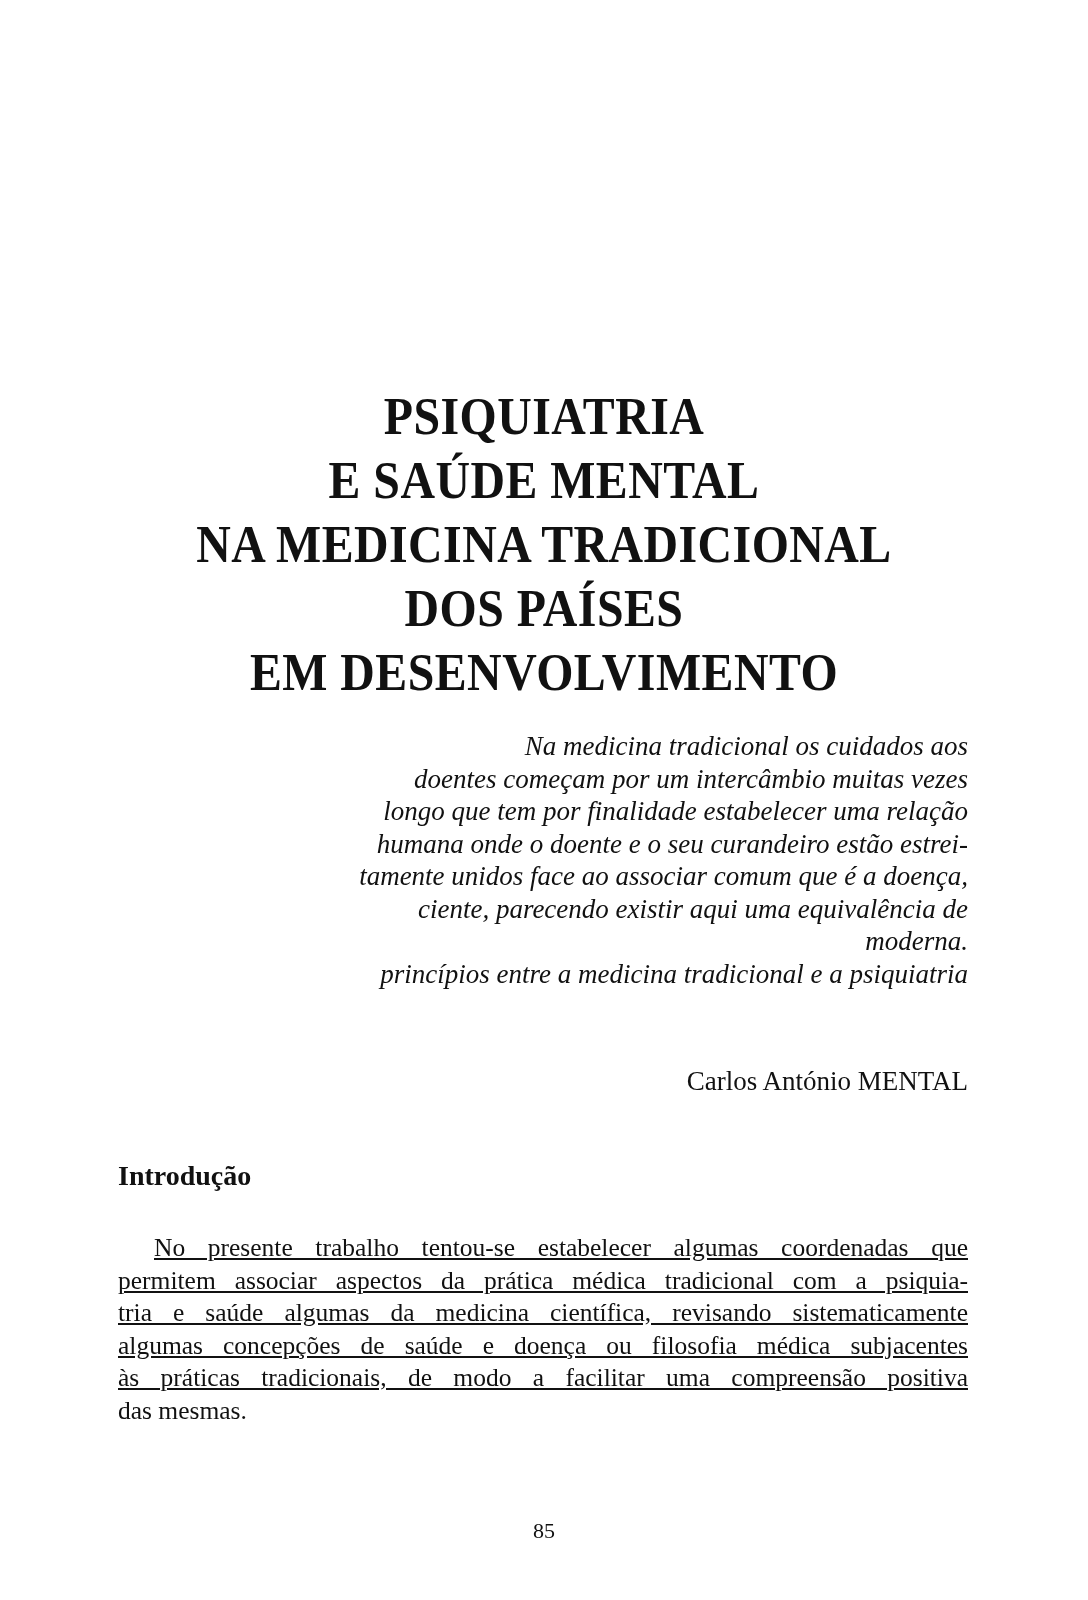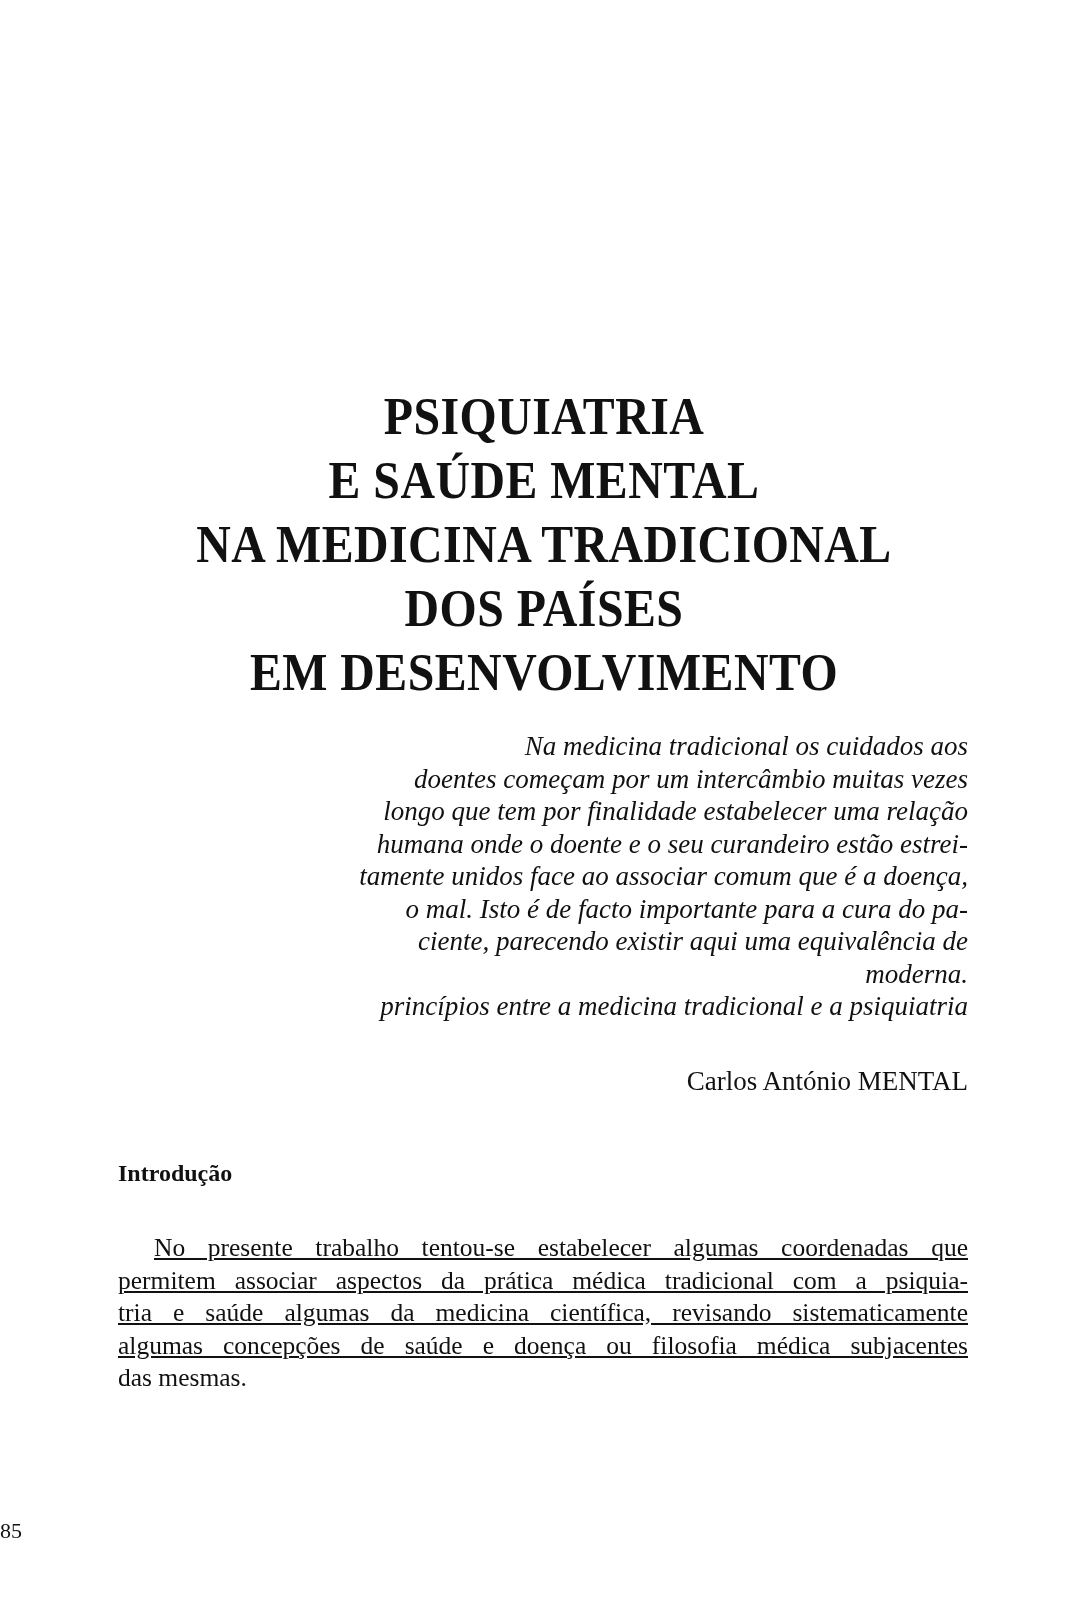--- a/index.html
+++ b/index.html
@@ -2,54 +2,54 @@
 <html><head>
 <meta charset="utf-8">
 <style>
   html, body { margin:0; padding:0; background:#fff; }
   body { width:1088px; height:1600px; position:relative; overflow:hidden; font-family:"Liberation Serif", serif; color:#111; }
   .title { position:absolute; left:0; width:1088px; top:385px; text-align:center; font-weight:bold; font-size:52px; line-height:64px; letter-spacing:0.5px; transform:scaleX(0.92); transform-origin:center; }
   .title div { white-space:nowrap; }
   .epigraph { position:absolute; left:230px; width:738px; top:730px; text-align:right; font-style:italic; font-size:27px; line-height:32.5px; }
   .epigraph div { white-space:nowrap; }
   .author { position:absolute; right:120px; top:1066px; font-size:27px; }
-  .heading { position:absolute; left:118px; top:1160px; font-weight:bold; font-size:24px; }
+  .heading { position:absolute; left:118px; top:1160px; font-weight:bold; font-size:28px; }
   .body { position:absolute; left:118px; width:850px; top:1232px; font-size:25.5px; line-height:32.5px; }
   .body div { white-space:nowrap; }
   .body .justify { text-align:justify; text-align-last:justify;text-decoration:underline; }
-  .pagenum { position:absolute; left:0; width:1088px; top:1518px; font-size:22px; }
+  .pagenum { position:absolute; left:0; width:1088px; top:1518px; text-align:center; font-size:22px; }
 </style>
 </head>
 <body>
 
 <div class="title">
   <div>PSIQUIATRIA</div>
   <div>E SAÚDE MENTAL</div>
   <div>NA MEDICINA TRADICIONAL</div>
   <div>DOS PAÍSES</div>
   <div>EM DESENVOLVIMENTO</div>
 </div>
 
 <div class="epigraph">
   <div>Na medicina tradicional os cuidados aos</div>
   <div>doentes começam por um intercâmbio muitas vezes</div>
   <div>longo que tem por finalidade estabelecer uma relação</div>
   <div>humana onde o doente e o seu curandeiro estão estrei-</div>
   <div>tamente unidos face ao associar comum que é a doença,</div>
-  <div>o mal. Isto é de facto importante para a cura do pa-</div>
   <div>ciente, parecendo existir aqui uma equivalência de</div>
   <div>moderna.</div>
   <div>princípios entre a medicina tradicional e a psiquiatria</div>
 </div>
 
 <div class="author">Carlos António MENTAL</div>
 
 <div class="heading">Introdução</div>
 
 <div class="body">
   <div class="justify" style="padding-left:36px">No presente trabalho tentou-se estabelecer algumas coordenadas que</div>
   <div class="justify">permitem associar aspectos da prática médica tradicional com a psiquia-</div>
   <div class="justify">tria e saúde algumas da medicina científica, revisando sistematicamente</div>
   <div class="justify">algumas concepções de saúde e doença ou filosofia médica subjacentes</div>
+  <div class="justify">às práticas tradicionais, de modo a facilitar uma compreensão positiva</div>
   <div>das mesmas.</div>
 </div>
 
 <div class="pagenum">85</div>
 
 </body></html>

